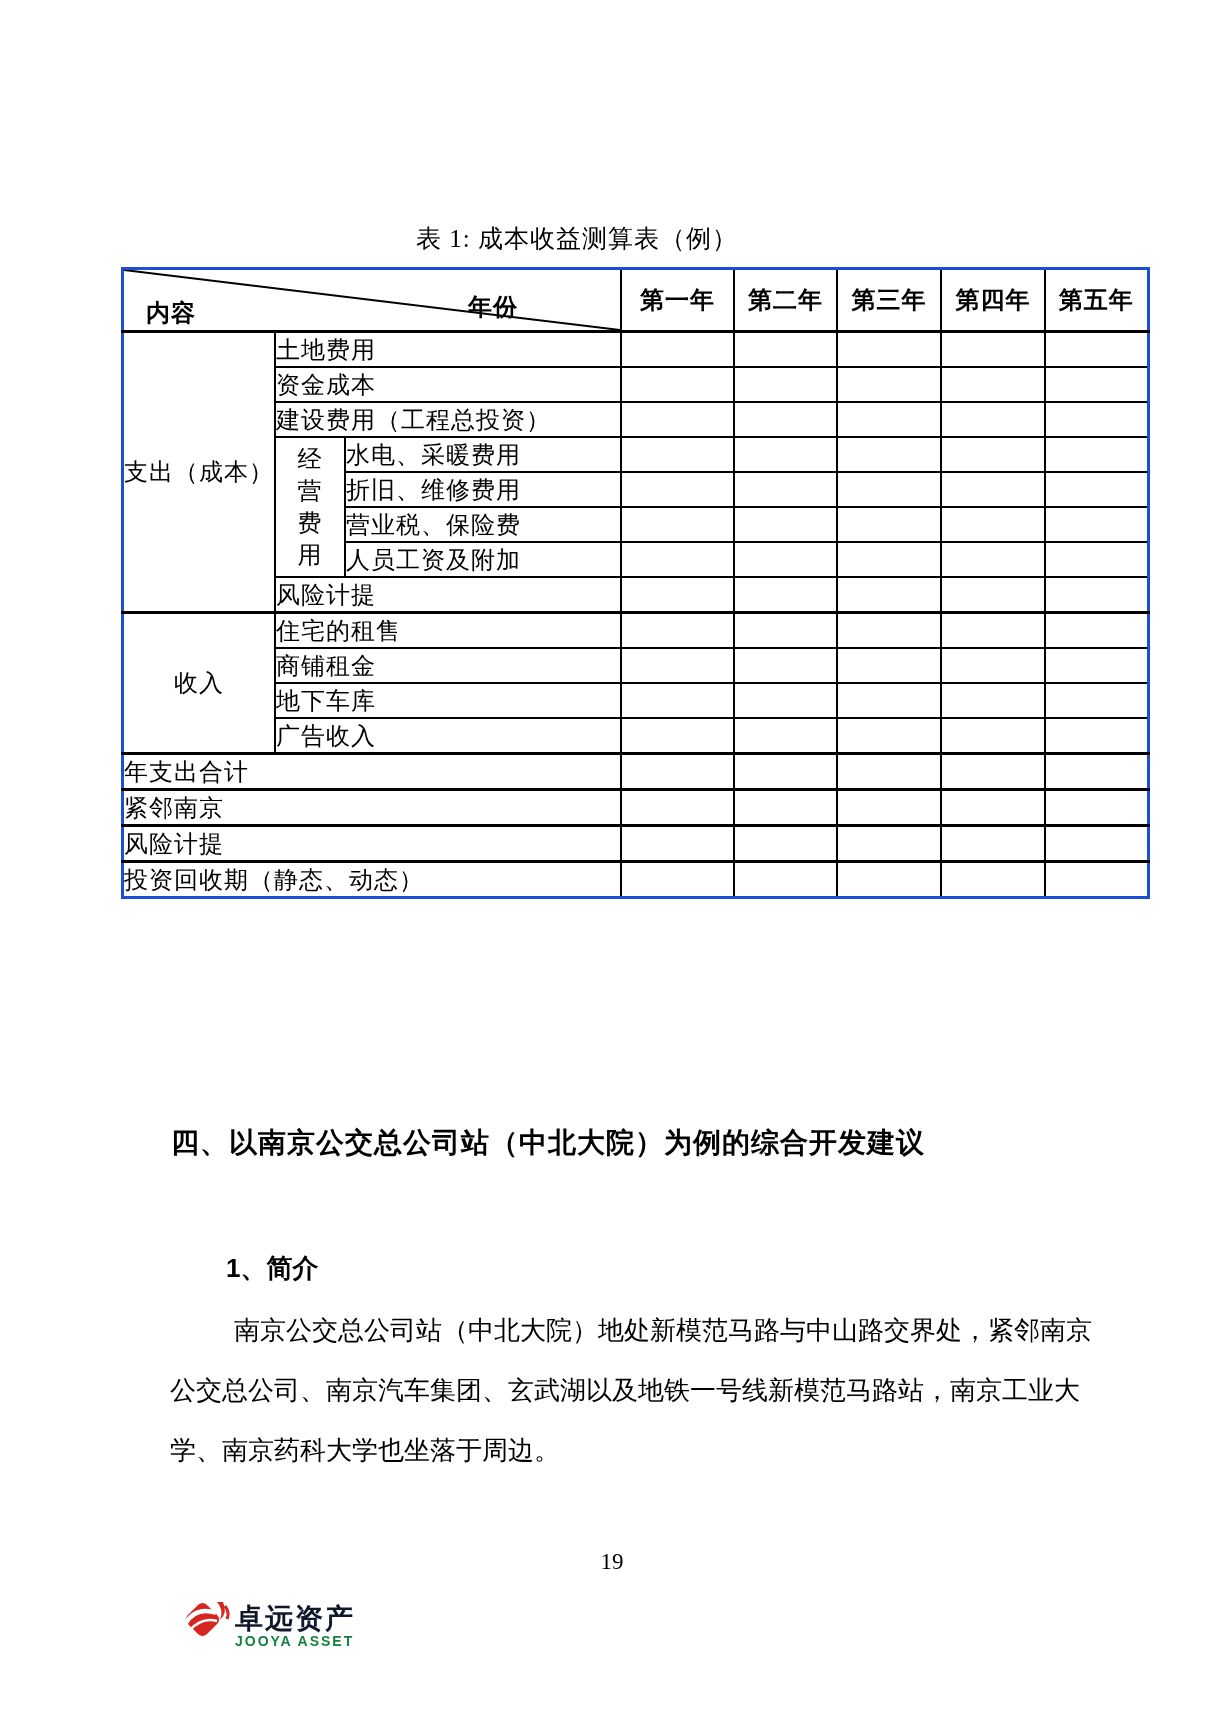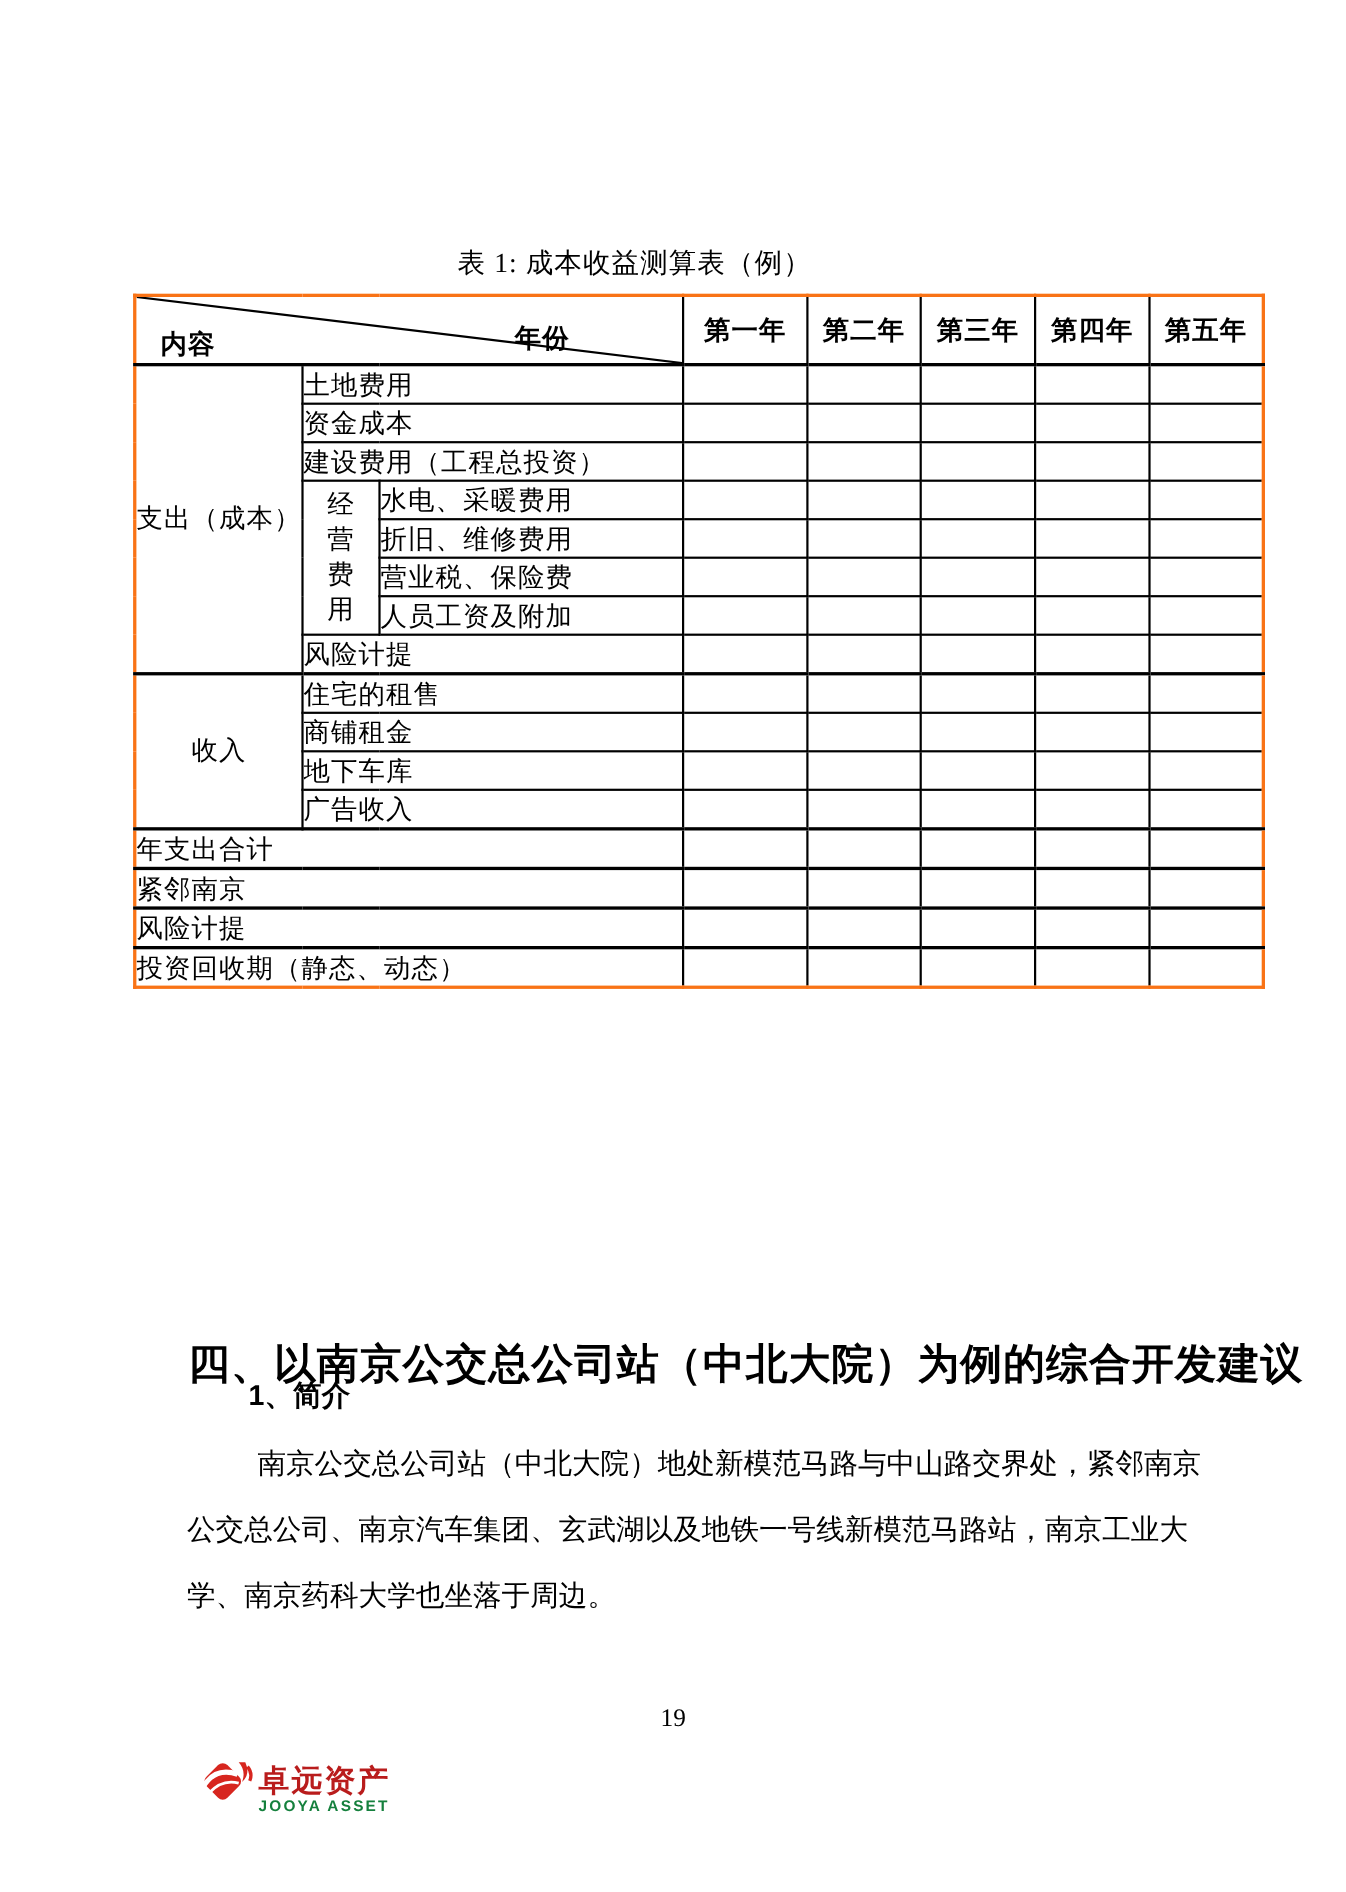--- a/index.html
+++ b/index.html
@@ -12,21 +12,21 @@
   }
   
   .tbl-title{
     position:absolute; top:222px; left:0; width:1154px;
     text-align:center; font-size:25px; letter-spacing:1px;
   }
   
   table.cb{
     position:absolute; top:267px; left:121px;
     border-collapse:collapse; table-layout:fixed;
-    border:3px solid #f97316;
+    border:3px solid #1d4ed8;
   }
   table.cb td{
     border:2px solid #000; height:33px; padding:0;
     font-size:24px; letter-spacing:1px; overflow:hidden; white-space:nowrap;
   }
   tr.hdr td{height:60px; border-bottom:3px solid #000; font-weight:bold; text-align:center;}
   tr.sec td{border-top:3px solid #000;}
   td.cat{text-align:center; white-space:normal; line-height:31px; padding:0 4px;}
   td.lbl{text-align:left; padding-left:44px;}
   td.sub{text-align:left;}
@@ -37,37 +37,37 @@
   td.corner svg{position:absolute; left:0; top:0; width:100%; height:100%; display:block;}
   .corner-content{position:absolute; left:22px; top:27px; font-weight:bold;}
   .corner-year{position:absolute; right:102px; top:21px; font-weight:bold;}
   
   .para{position:absolute; left:170px; font-size:26px; line-height:59px;}
   .para .pline{white-space:nowrap;}
   .para .indent{padding-left:64px;}
   .para1{top:876px;}
   .para2{top:1301px; line-height:60px;}
   .sec-heading{
-    position:absolute; left:171px; top:1215px;
+    position:absolute; left:171px; top:1124px;
     font-family:Liberation Sans, sans-serif;
-    font-weight:bold; font-size:38px; letter-spacing:1px; white-space:nowrap;
+    font-weight:bold; font-size:28px; letter-spacing:1px; white-space:nowrap;
   }
   .sub-heading{
     position:absolute; left:226px; top:1251px;
     font-family:"Liberation Sans","DejaVu Sans",sans-serif;
     font-weight:bold; font-size:26px;
   }
   
   .page-num{position:absolute; top:1549px; left:0; width:1224px; text-align:center; font-size:23px;}
   .logo{position:absolute; left:183px; top:1597px; display:flex; align-items:flex-start;}
   .logo-icon{width:48px; height:52px; margin-right:4px;}
   .logo-text{display:flex; flex-direction:column; margin-top:8px;}
   .logo-cn{
     font-family:"Liberation Sans","DejaVu Sans",sans-serif;
-    font-size:28px; font-weight:bold; color:#b91c1c; letter-spacing:2px; line-height:28px;
+    font-size:28px; font-weight:bold; color:#0f172a; letter-spacing:2px; line-height:28px;
   }
   .logo-en{
     font-family:"Liberation Sans","DejaVu Sans",sans-serif;
     font-size:14px; font-weight:bold; color:#15803d; letter-spacing:2px; line-height:15px; margin-top:1px;
   }
 </style>
 </head>
 <body>
 
 <div class="page">

